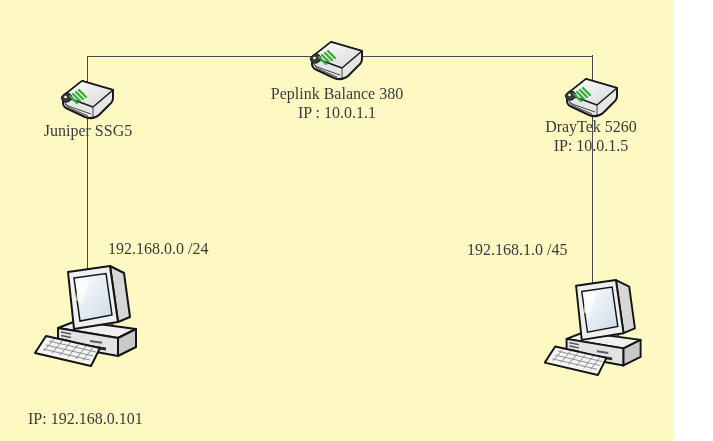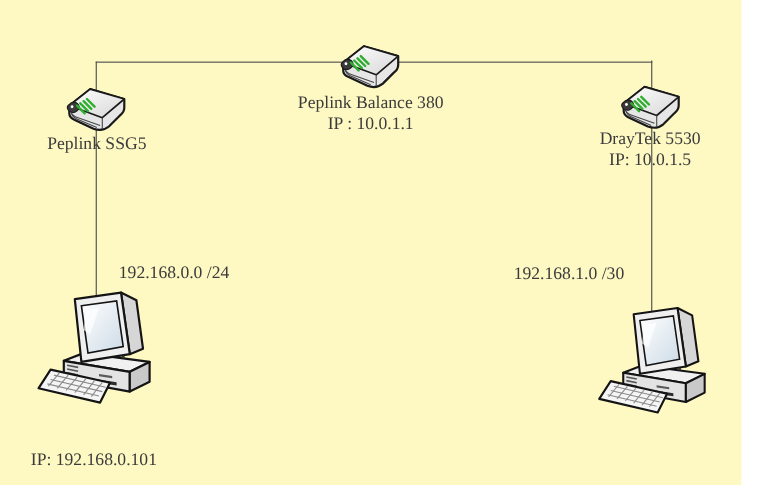--- a/index.html
+++ b/index.html
@@ -123,33 +123,33 @@
     </svg>
   <div class="label-block" style="left:262px; top:84px; width:150px;">
     <div>Peplink Balance 380</div>
     <div>IP : 10.0.1.1</div>
   </div>
 
   <svg class="icon" style="left:55px; top:77px; width:64px; height:50px;">
       <use href="#sym-router"></use>
     </svg>
   <div class="label-block" style="left:13px; top:121px; width:150px;">
-    <div>Peplink SSG5</div>
+    <div>Juniper SSG5</div>
   </div>
 
   <svg class="icon" style="left:559px; top:75px; width:64px; height:50px;">
       <use href="#sym-router"></use>
     </svg>
   <div class="label-block" style="left:516px; top:117px; width:150px;">
-    <div>DrayTek 5530</div>
+    <div>DrayTek 5260</div>
     <div>IP: 10.0.1.5</div>
   </div>
 
   <div class="label-single" style="left:108px; top:239px;">192.168.0.0 /24</div>
-  <div class="label-single" style="left:467px; top:240px;">192.168.1.0 /30</div>
+  <div class="label-single" style="left:467px; top:240px;">192.168.1.0 /45</div>
 
   <svg class="icon" style="left:30px; top:262px; width:118px; height:108px;">
       <use href="#sym-computer"></use>
     </svg>
   <div class="label-single" style="left:28px; top:370px;margin-top:39px;">IP: 192.168.0.101</div>
 
   <svg class="icon" style="left:540px; top:276px; width:112px; height:103px;">
       <use href="#sym-computer"></use>
     </svg>
 

